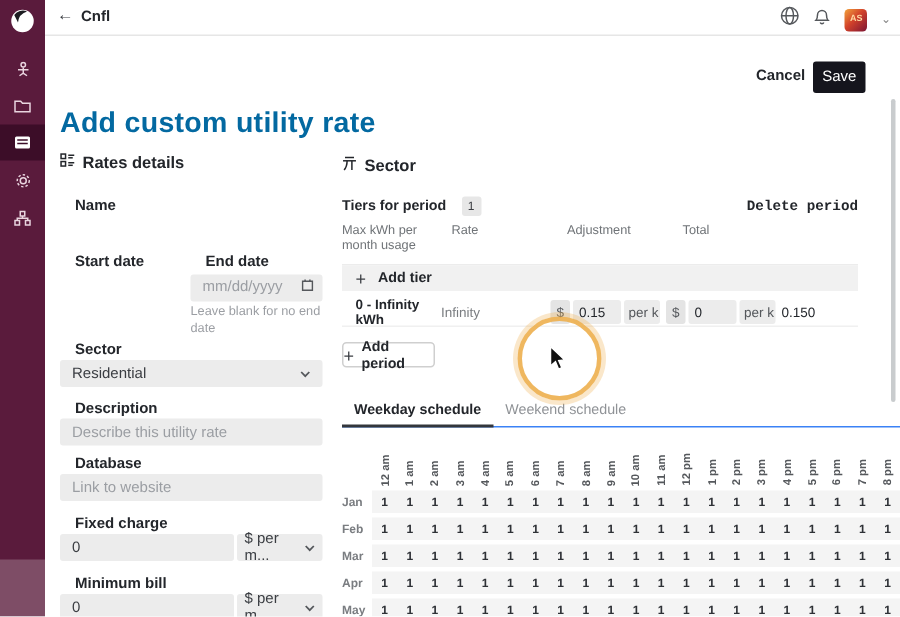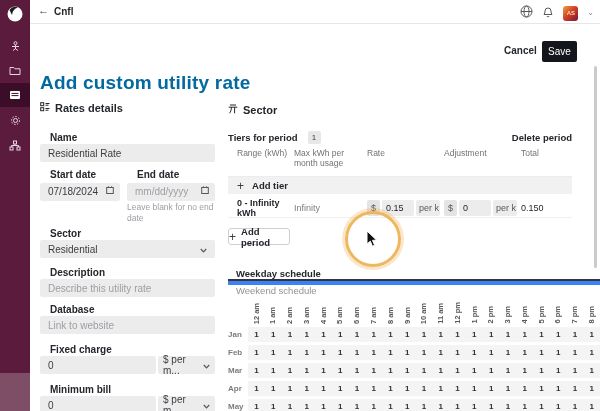--- a/index.html
+++ b/index.html
@@ -37,37 +37,37 @@
   .chev { width:7px; height:5px; }
   
   .left-col { position:absolute; left:40px; top:100px; width:175px; height:311px; }
   .left-col .abs { position:absolute; left:0; }
   
   .rates { position:absolute; left:228px; top:100px; width:344px; height:160px; }
   .rates .abs { position:absolute; }
   .tiers-row { top:31px; left:0; width:344px; display:flex; align-items:center; }
   .tiers-label { font-size:9.5px; font-weight:bold; }
   .period-badge { margin-left:10px; width:13px; height:13px; background:#e7e7e7; border-radius:2px; font-size:8px; color:#3a3d42; display:flex; align-items:center; justify-content:center; }
-  .delete-period { margin-left:auto; font-size:9.5px; font-weight:bold; cursor:pointer; }
+  .delete-period { margin-left:auto; font-size:9.5px; font-weight:bold; cursor:pointer;font-family:Liberation Mono, monospace; }
   .tier-cols { top:48px; left:0; width:344px; display:flex; font-size:8.5px; color:#6f7377; border-bottom:1px solid #ececec; padding-bottom:8px; }
   .tc1{ width:66px; padding-left:9px;} .tc2{ width:73px;} .tc3{ width:77px;} .tc4{ width:77px;} .tc5{ width:42px;}
   .add-tier-row { top:77px; left:0; width:344px; height:17px; background:#f1f1f1; display:flex; align-items:center; font-size:9.5px; font-weight:bold; padding-left:9px; gap:8px; cursor:pointer; }
   .add-tier-row .plus, .add-period .plus { font-weight:normal; font-size:12px; color:#3a3d42; }
   .tier-row { top:98px; left:0; width:344px; height:20px; display:flex; align-items:center; font-size:9px; border-bottom:1px solid #f0f0f0; }
   .tr-range { width:66px; padding-left:9px; font-weight:bold; }
   .tr-max { width:73px; color:#7a7d81; }
   .money-group { display:flex; align-items:center; gap:2px; }
   .cur-box { width:13px; height:16px; background:#e4e4e4; border-radius:2px; font-size:9px; color:#55585c; display:flex; align-items:center; justify-content:center; }
   .mini-input { width:32px; height:16px; background:#ececec; border:none; border-radius:2px; font-size:9px; padding:0 4px; color:#23262b; font-family:"Liberation Sans", sans-serif; }
   .unit-sel { height:16px; background:#ececec; border-radius:2px; font-size:9px; color:#55585c; display:flex; align-items:center; padding:0 3px; white-space:nowrap; overflow:hidden; width:24px; }
   .tr-g3 { width:77px; } .tr-g4 { width:77px; }
   .tr-total { width:42px; }
   .add-period { top:128px; left:0; width:62px; height:17px; background:#fff; border:1px solid #cfcfcf; border-radius:3px; display:flex; align-items:center; justify-content:center; gap:5px; font-size:9.5px; font-weight:bold; cursor:pointer; }
   
-  .tabs { position:absolute; left:228px; top:264px; width:372px; height:21px; border-bottom:5px solid #3b82f6; display:flex;flex-direction:column; }
+  .tabs { position:absolute; left:228px; top:264px; width:372px; height:21px; border-bottom:1px solid #3b82f6; display:flex; }
   .tab { font-size:9.5px; color:#8f9296; padding:4px 8px 0 8px; height:21px; cursor:pointer; }
   .tab.active { color:#23262b; font-weight:bold; border-bottom:2px solid #33363b; }
   
   .schedule { position:absolute; left:228px; top:288px; width:372px; height:123px; overflow:hidden;font-weight:bold; }
   .hours-row { display:flex; padding-left:20px; height:36px; }
   .hour-col { flex:1; display:flex; justify-content:center; align-items:flex-end; overflow:visible; }
   .hour-col span { writing-mode:vertical-rl; transform:rotate(180deg); font-size:7.5px; color:#55585c; white-space:nowrap; line-height:1; }
   .sched-row { display:flex; height:15px; margin-top:3px; }
   .month-label { width:20px; font-size:8px; color:#7a7d81; display:flex; align-items:center; }
   .cells { flex:1; display:flex; background:#f4f4f4; }
@@ -160,33 +160,24 @@
           <line x1="5.5" y1="3.2" x2="8.5" y2="3.2"></line>
           <rect x="0.7" y="5.7" width="3" height="3"></rect>
           <line x1="5.5" y1="6.5" x2="9.5" y2="6.5"></line>
           <line x1="5.5" y1="8.2" x2="8.5" y2="8.2"></line>
         </svg>
     </span>
     <span>Rates details</span>
   </div>
 
   <div class="f-label abs" style="top:32px">Name</div>
-  <input class="g-input abs" style="top: 44px; width: 175px;" readonly="" value="Residential Rate">
 
   <div class="f-label abs" style="top:69px">Start date</div>
   <div class="f-label abs" style="top:69px; left:87px">End date</div>
 
-  <div class="date-wrap abs" style="top:81px; width:80px">
-    <input class="g-input" style="width: 80px;" readonly="" value="07/18/2024">
-    <svg width="8" height="8" viewBox="0 0 8 8" fill="none" stroke="#55585c" stroke-width="1">
-        <rect x="0.7" y="1.5" width="6.6" height="6"></rect>
-        <line x1="2.4" y1="0.3" x2="2.4" y2="2"></line>
-        <line x1="5.6" y1="0.3" x2="5.6" y2="2"></line>
-      </svg>
-  </div>
   <div class="date-wrap abs" style="top:81px; left:87px; width:88px">
     <input class="g-input" style="width: 88px;" readonly="" placeholder="mm/dd/yyyy">
     <svg width="8" height="8" viewBox="0 0 8 8" fill="none" stroke="#55585c" stroke-width="1">
         <rect x="0.7" y="1.5" width="6.6" height="6"></rect>
         <line x1="2.4" y1="0.3" x2="2.4" y2="2"></line>
         <line x1="5.6" y1="0.3" x2="5.6" y2="2"></line>
       </svg>
   </div>
   <div class="hint abs" style="top:102px; left:87px; width:88px">Leave blank for no end date</div>
 
@@ -236,21 +227,20 @@
     <span>Sector</span>
   </div>
 
   <div class="tiers-row abs">
     <span class="tiers-label">Tiers for period</span>
     <span class="period-badge">1</span>
     <span class="delete-period">Delete period</span>
   </div>
 
   <div class="tier-cols abs">
-    <div class="tc1">Range (kWh)</div>
     <div class="tc2" style="width:73px; padding-right:14px">Max kWh per month usage</div>
     <div class="tc3">Rate</div>
     <div class="tc4">Adjustment</div>
     <div class="tc5">Total</div>
   </div>
 
   <div class="add-tier-row abs">
     <span class="plus">+</span>
     <span>Add tier</span>
   </div>

